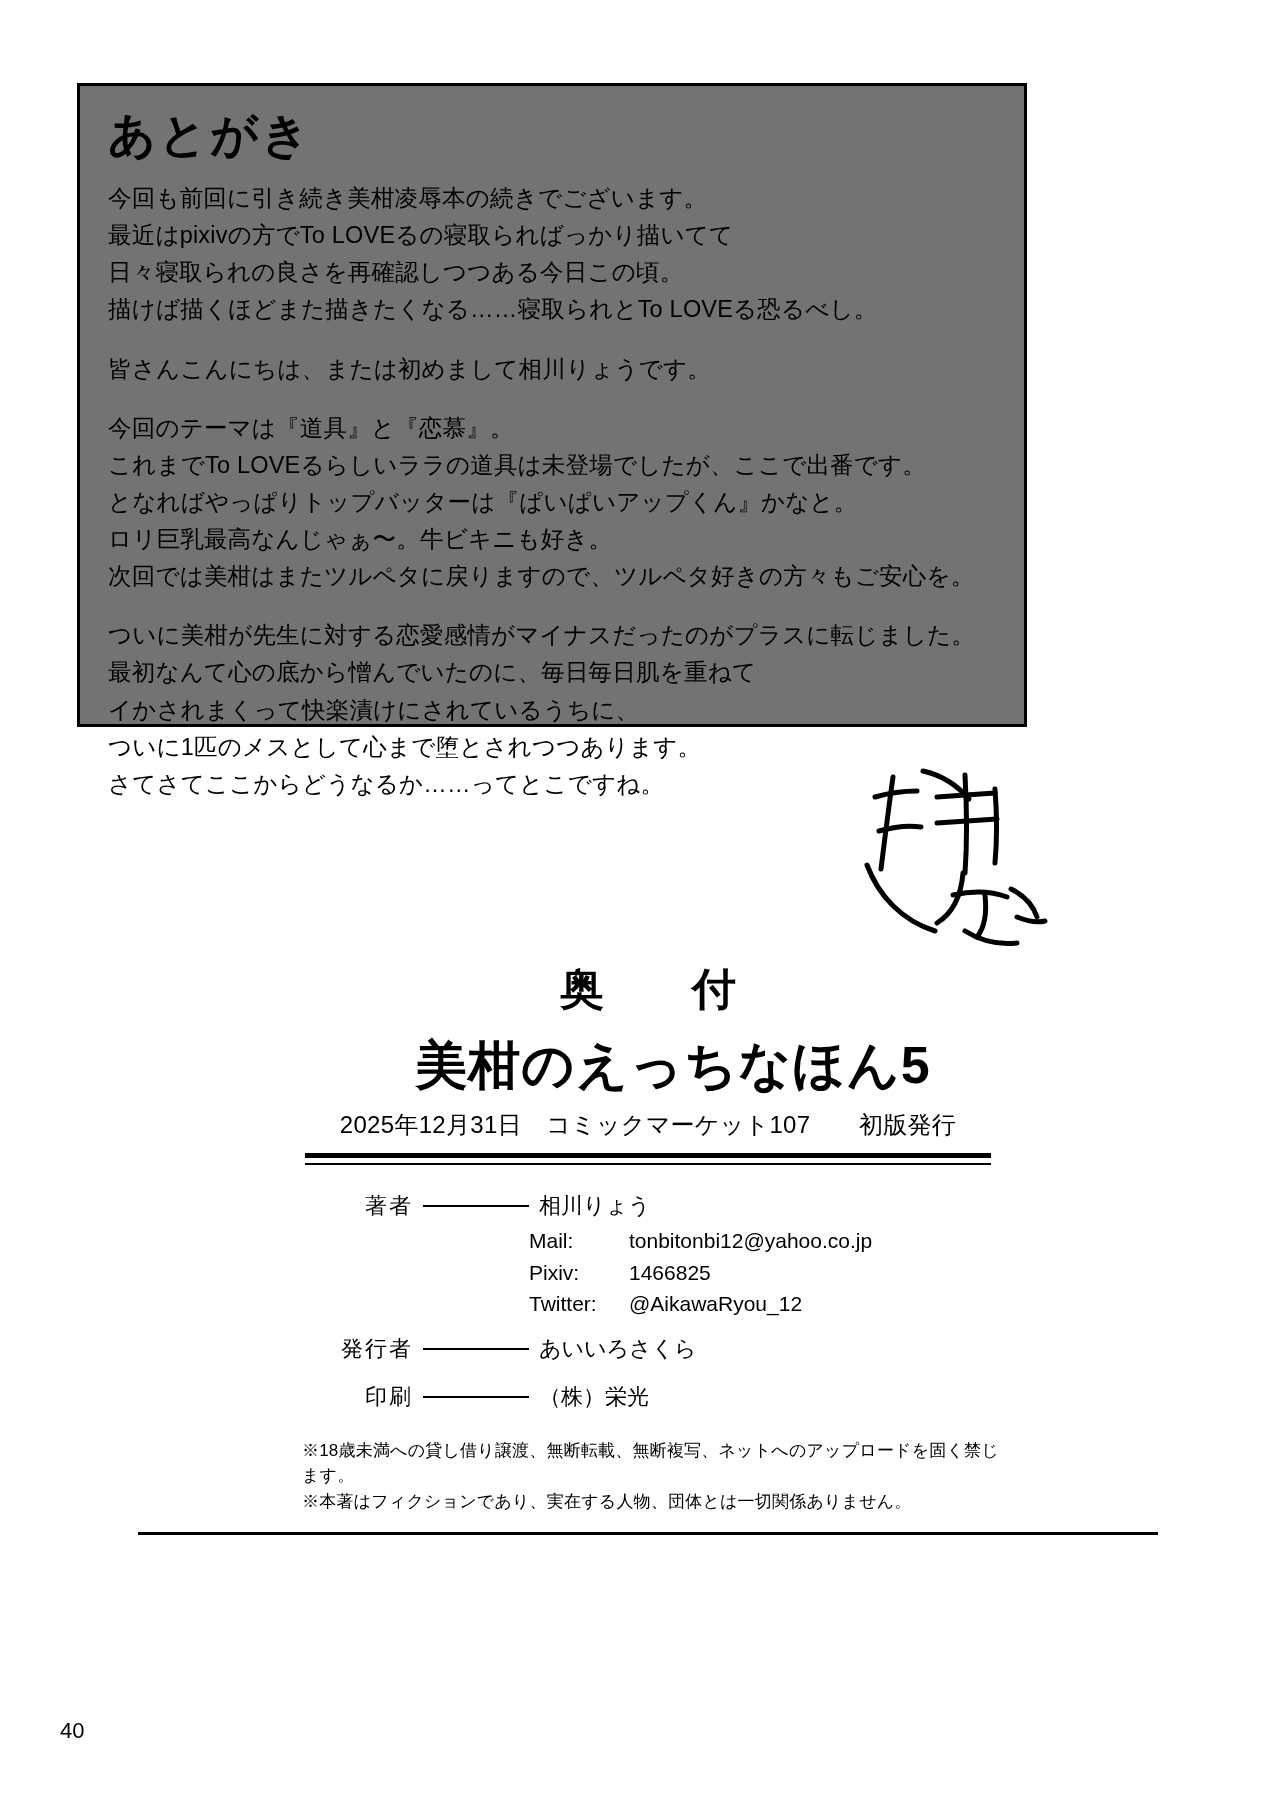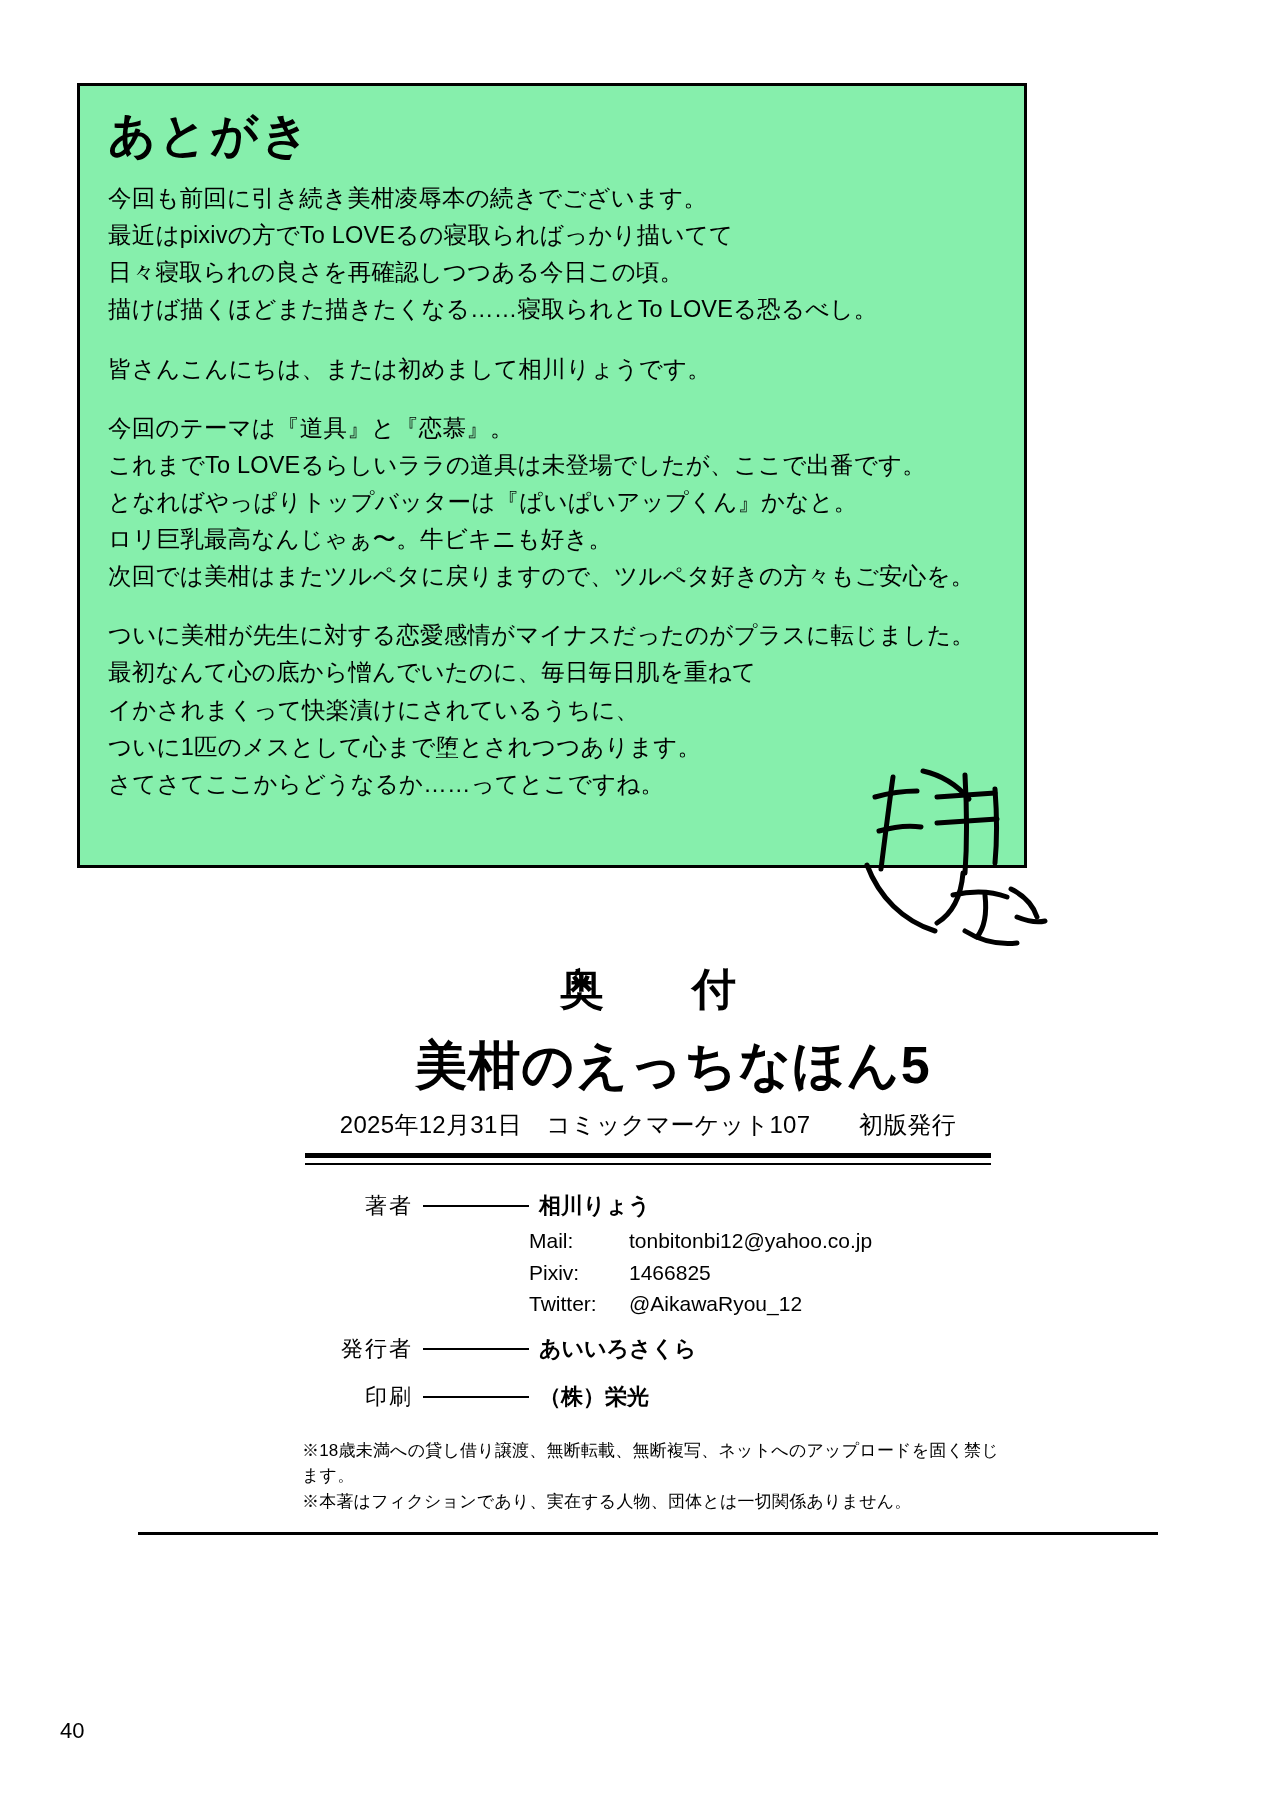--- a/index.html
+++ b/index.html
@@ -15,24 +15,24 @@
     color: #000000;
     overflow: hidden;
   }
 
   
   .afterword-box {
     position: absolute;
     left: 77px;
     top: 83px;
     width: 950px;
-    height: 785px;
+    height: 644px;
     border: 3px solid #000;
     box-sizing: border-box;
-    background: #86efac;
+    background: #737373;
   }
   .afterword-inner {
     padding: 22px 26px 0 26px;
   }
   .afterword-title {
     font-size: 47px;
     font-weight: bold;
     letter-spacing: 3px;
     line-height: 1.15;
     margin: 0 0 18px 2px;
@@ -120,21 +120,20 @@
   .credit-dash {
     flex: 0 0 auto;
     width: 106px;
     height: 2px;
     background: #000;
     margin: 0 10px;
   }
   .credit-value {
     font-size: 22px;
     flex: 1 1 auto;
-    font-weight: bold;
   }
   .contact-list {
     margin: 2px 0 14px 224px;
   }
   .contact-row {
     display: flex;
     font-size: 21px;
     line-height: 1.5;
     justify-content: flex-end;
   }

